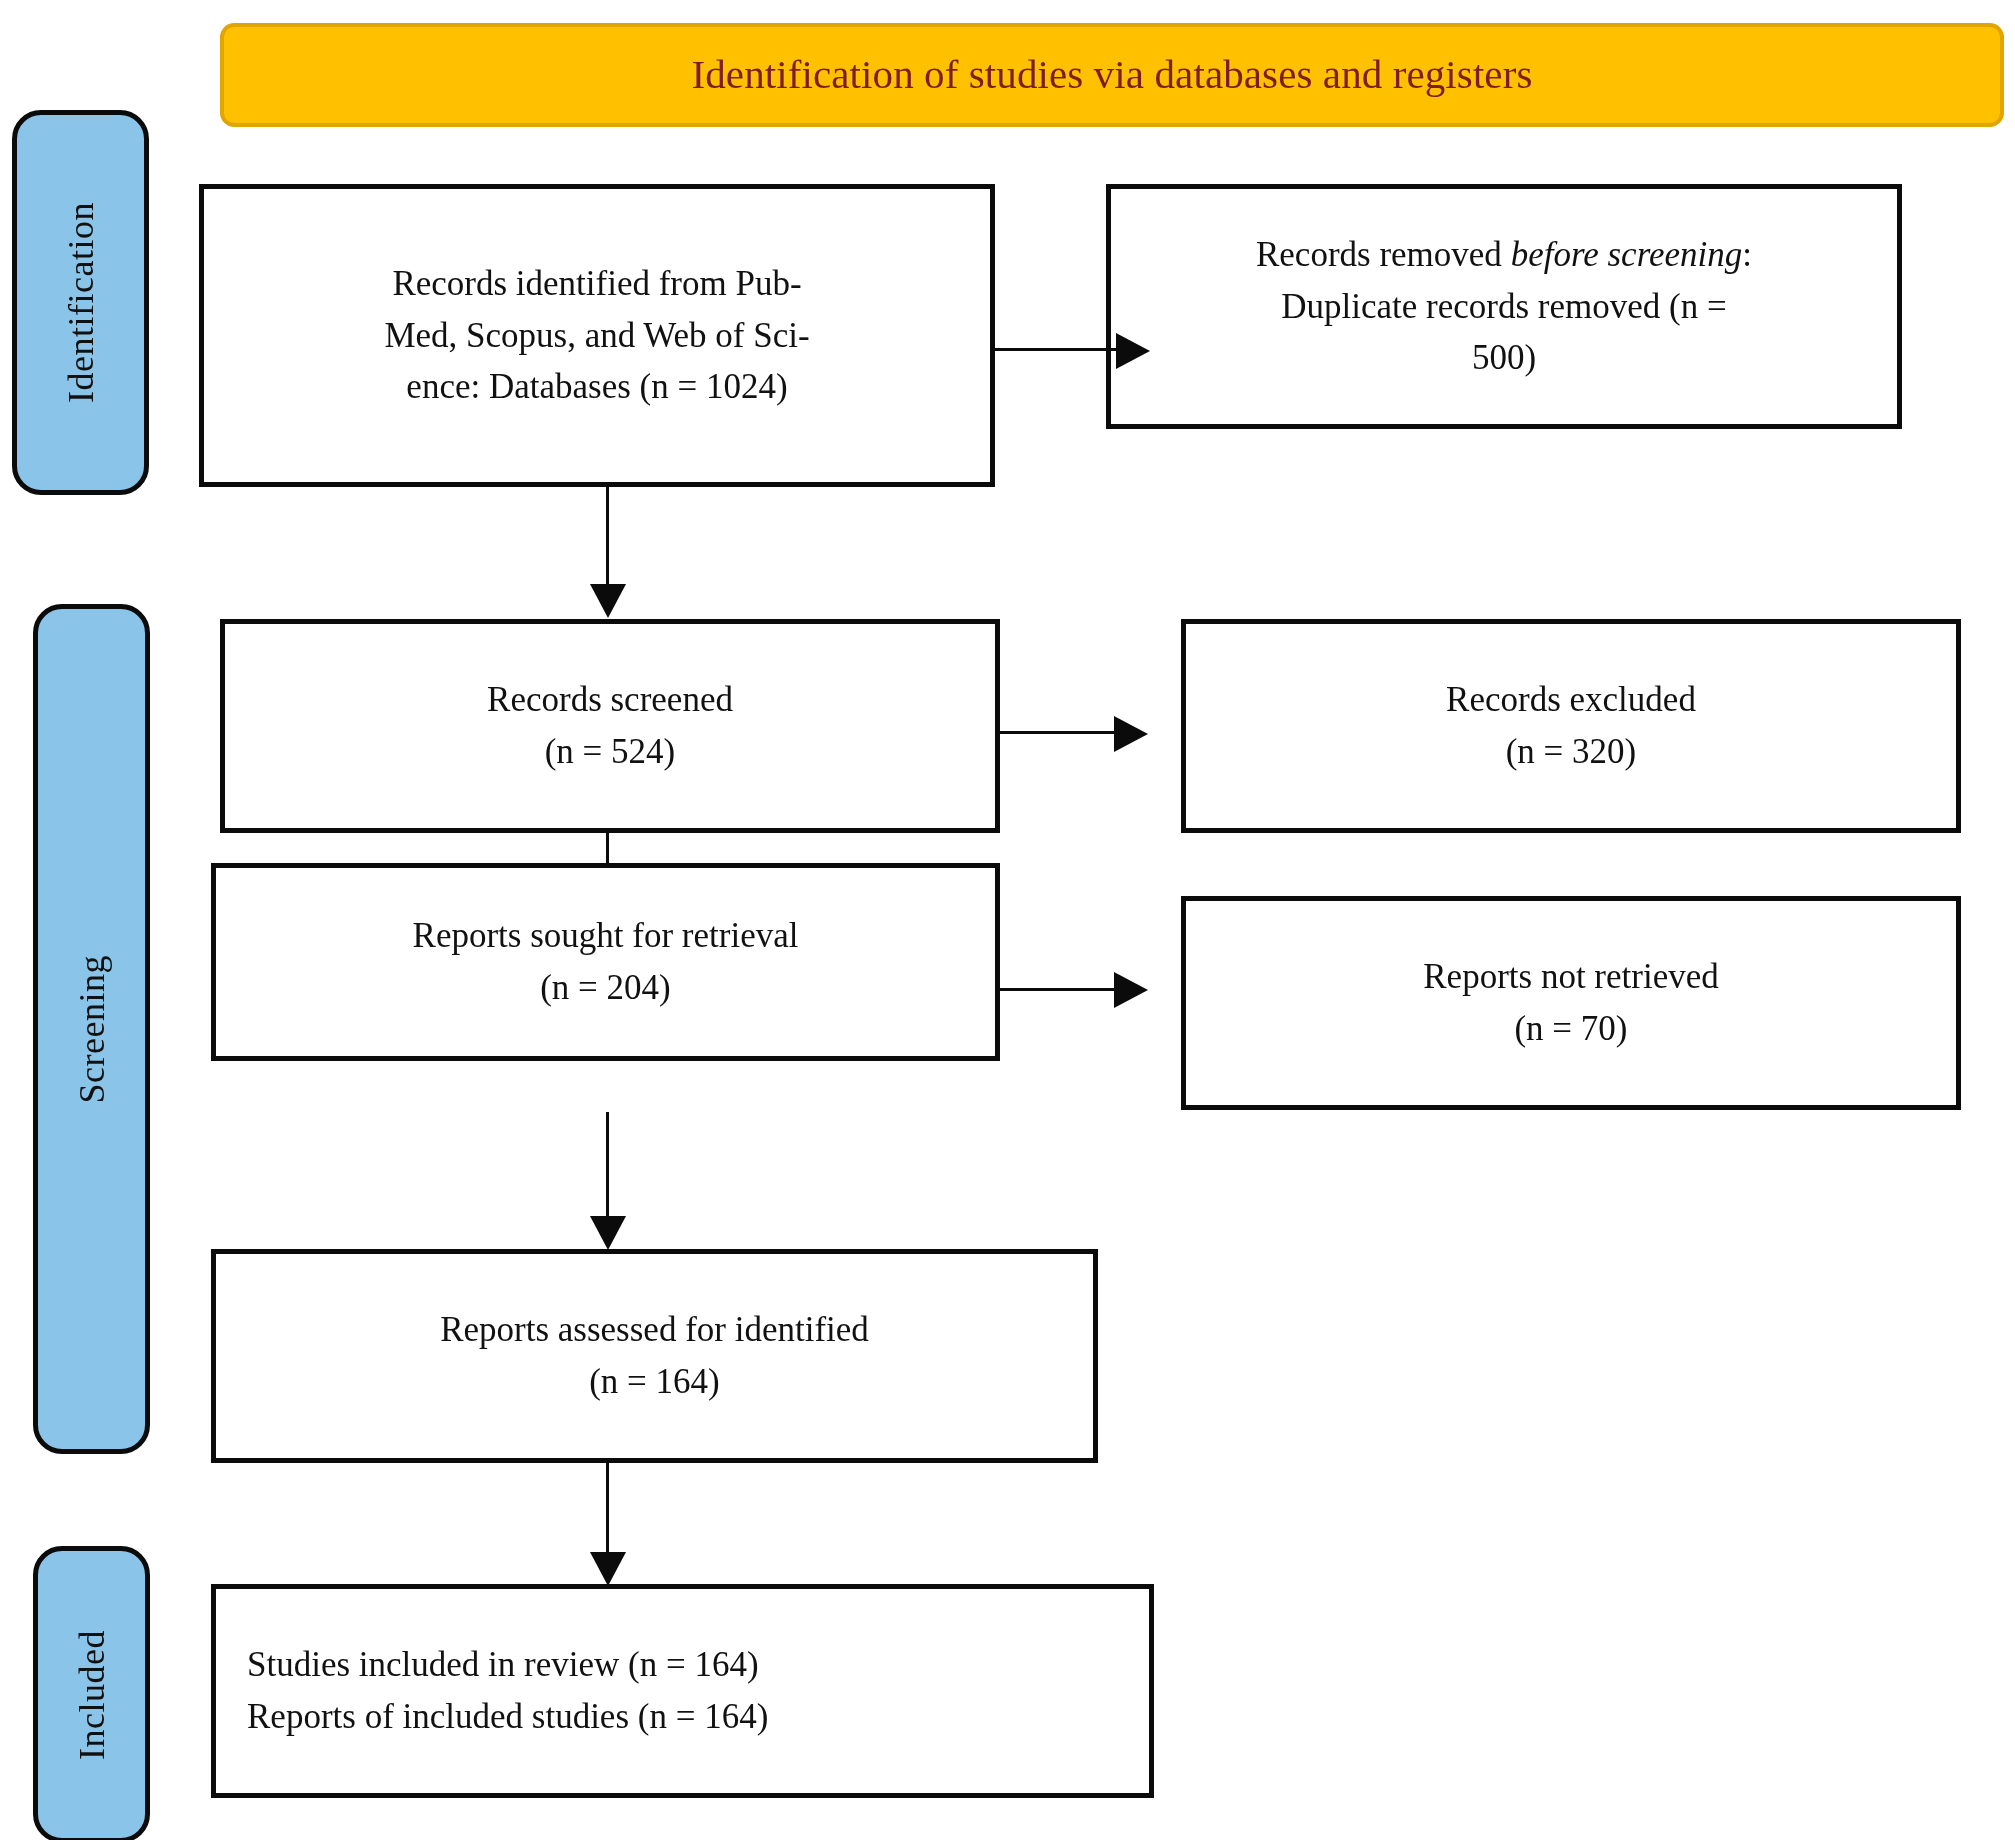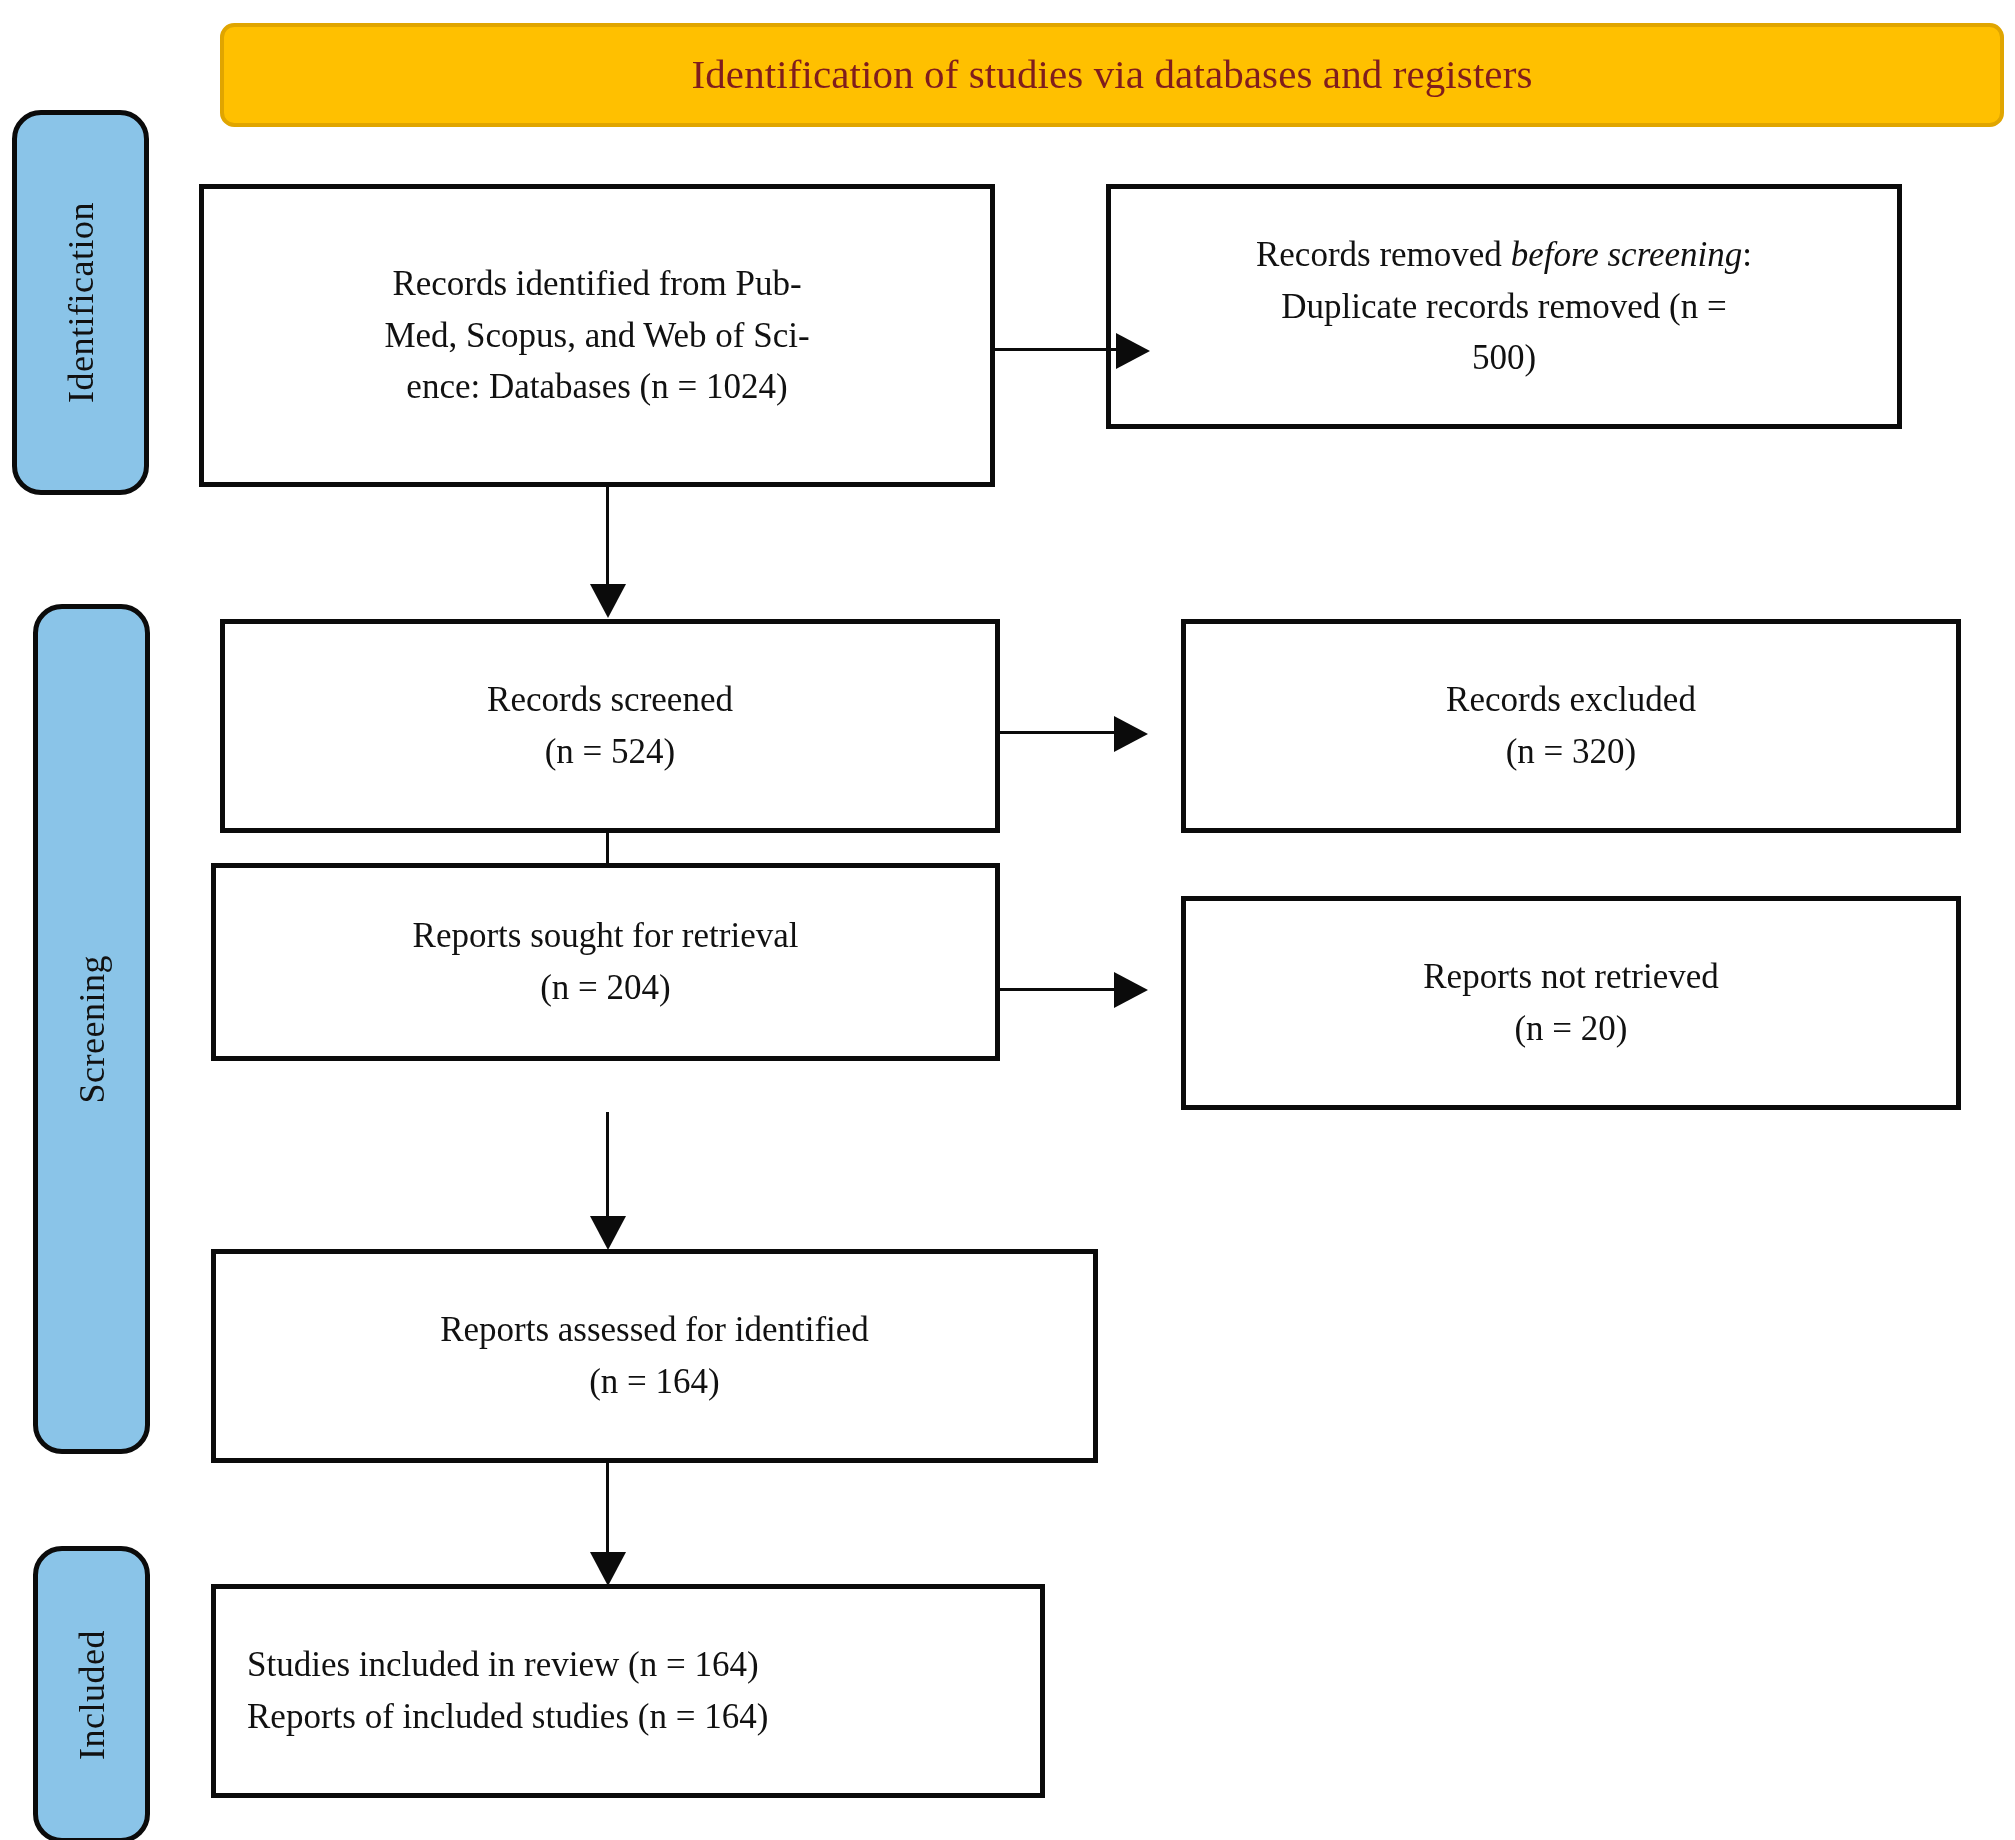--- a/index.html
+++ b/index.html
@@ -172,36 +172,36 @@
   <div class="shaft-v" style="left:606px; top:833px; height:60px;"></div>
   <div class="head-down" style="left:590px; top:883px;"></div>
 
   <div class="pbox" style="left:211px; top:863px; width:789px; height:198px;">
     <span class="pbox-line">Reports sought for retrieval</span>
     <span class="pbox-line">(n = 204)</span>
   </div>
 
   <div class="pbox" style="left:1181px; top:896px; width:780px; height:214px;">
     <span class="pbox-line">Reports not retrieved</span>
-    <span class="pbox-line">(n = 20)</span>
+    <span class="pbox-line">(n = 70)</span>
   </div>
 
   <div class="shaft-h" style="left:1000px; top:988px; width:114px;"></div>
   <div class="head-right" style="left:1114px; top:972px;"></div>
 
   <div class="shaft-v" style="left:606px; top:1112px; height:113px;"></div>
   <div class="head-down" style="left:590px; top:1216px;"></div>
 
   <div class="pbox" style="left:211px; top:1249px; width:887px; height:214px;">
     <span class="pbox-line">Reports assessed for identified</span>
     <span class="pbox-line">(n = 164)</span>
   </div>
 
   <div class="shaft-v" style="left:606px; top:1463px; height:100px;"></div>
   <div class="head-down" style="left:590px; top:1552px;"></div>
 
-  <div class="pbox left-align" style="left:211px; top:1584px; width:834px; height:214px;">
+  <div class="pbox left-align" style="left:211px; top:1584px; width:943px; height:214px;">
     <span class="pbox-line">Studies included in review (n = 164)</span>
     <span class="pbox-line">Reports of included studies (n = 164)</span>
   </div>
 
 </div>
 
 
 </body></html>

